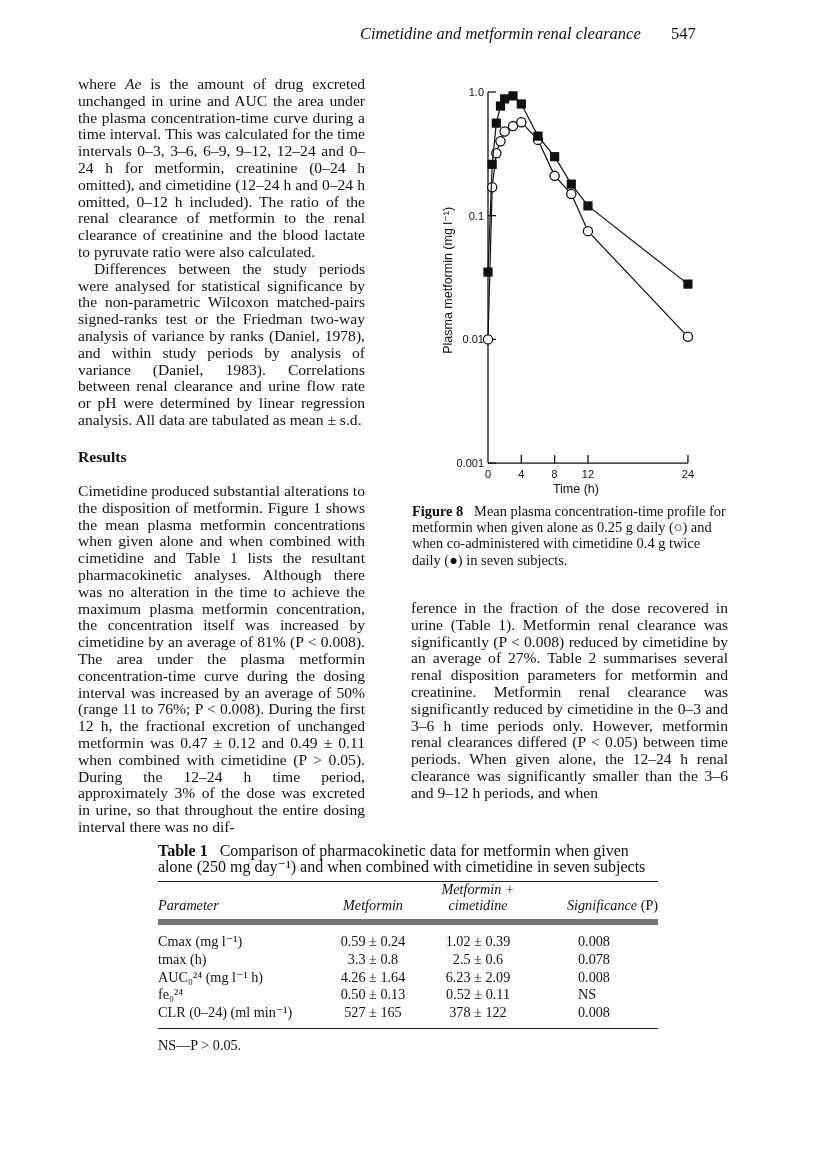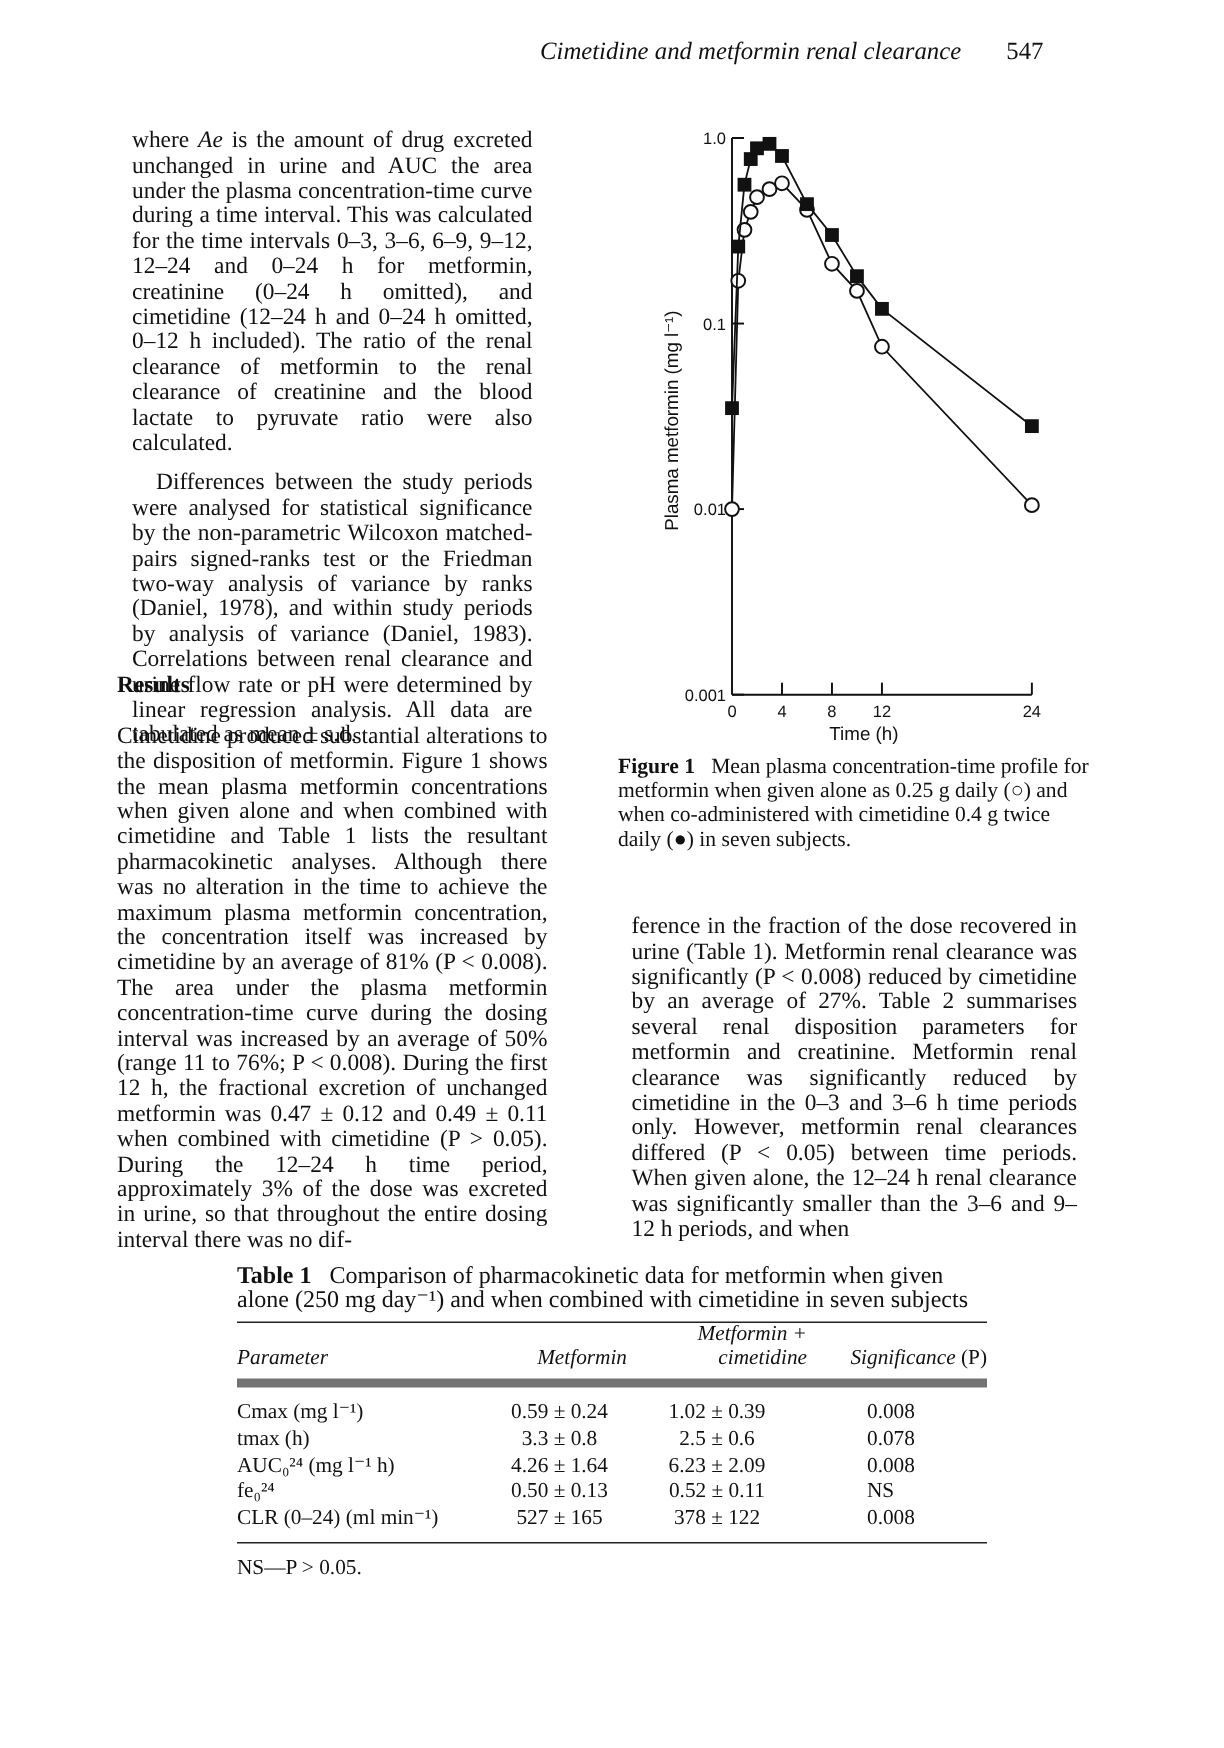--- a/index.html
+++ b/index.html
@@ -3,39 +3,39 @@
 <meta charset="utf-8">
 <style>
   html, body { margin: 0; padding: 0; background: #ffffff; }
   body { width: 816px; height: 1165px; position: relative; overflow: hidden;
          font-family: "Liberation Serif", "DejaVu Serif", serif; color: #111; }
   .running-head { position: absolute; top: 24px; left: 360px; width: 400px; 
                   font-size: 16.5px; }
   .running-head .title { font-style: italic; }
   .running-head .page { margin-left: 26px; }
   .col { position: absolute; font-size: 15.6px; line-height: 16.8px; text-align: justify; }
-  .col p { margin: 10px; }
+  .col p { margin: 0; }
   .col p.indent { text-indent: 16px; }
   .left-col { left: 78px; top: 76px; width: 287px; }
   .right-col { left: 411px; top: 600px; width: 317px; }
   .section-head { position: absolute; left: 78px; top: 448px; font-weight: bold; font-size: 15.6px; }
   .results-text { position: absolute; left: 78px; top: 483px; width: 287px; font-size: 15.6px; line-height: 16.8px; text-align: justify; }
   .results-text p { margin: 0; }
   .figure { position: absolute; left: 412px; top: 78px; width: 320px; height: 430px; }
   .fig-caption { position: absolute; left: 412px; top: 503px; width: 318px; font-size: 14.4px; line-height: 16.2px; }
   .fig-caption b { font-weight: bold; }
   .table-wrap { position: absolute; left: 158px; top: 843px; width: 500px; }
   .table-caption { font-size: 16px; line-height: 16px; }
   .table-caption b { font-weight: bold; }
   .rule-thick { border-top: 1.5px solid #222; margin-top: 6px; }
   .rule-thin { border-top: 1px solid #222; }
   table { width: 100%; border-collapse: collapse; font-size: 14.2px; }
   th { font-weight: normal; font-style: italic; padding: 0; vertical-align: bottom; line-height: 15.5px; }
   th.param { text-align: left; padding-bottom: 6px; }
-  th.c { text-align: right; padding-bottom: 6px; }
+  th.c { text-align: center; padding-bottom: 6px; }
   th.sig { text-align: right; padding-bottom: 6px; }
   th.sig .up { font-style: normal; }
   td { padding: 0; line-height: 17.8px; }
   td.param { text-align: left; }
   td.c { text-align: center; }
   td.sig { text-align: left; padding-left: 40px; }
   tbody tr:first-child td { padding-top: 8px; }
   tbody tr:last-child td { padding-bottom: 6px; }
   .footnote { font-size: 14.2px; margin-top: 8px; }
   .ital { font-style: italic; }
@@ -112,21 +112,21 @@
         <rect x="121.38000000000001" y="53.50490391865861" width="9.2" height="9.2" fill="#111"></rect>
         <rect x="138.04" y="74.08010079117777" width="9.2" height="9.2" fill="#111"></rect>
         <rect x="154.70000000000002" y="101.52279111872106" width="9.2" height="9.2" fill="#111"></rect>
         <rect x="171.36" y="123.30527986390882" width="9.2" height="9.2" fill="#111"></rect>
         <rect x="271.32" y="201.4865515229675" width="9.2" height="9.2" fill="#111"></rect>
       </g>
     </svg>
 </div>
 
 <div class="fig-caption">
-  <b>Figure 1</b>&nbsp;&nbsp;&nbsp;<span>Mean plasma concentration-time profile for metformin when given alone as 0.25 g daily (○) and when co-administered with cimetidine 0.4 g twice daily (●) in seven subjects.</span>
+  <b>Figure 8</b>&nbsp;&nbsp;&nbsp;<span>Mean plasma concentration-time profile for metformin when given alone as 0.25 g daily (○) and when co-administered with cimetidine 0.4 g twice daily (●) in seven subjects.</span>
 </div>
 
 <div class="col right-col">
   <p>ference in the fraction of the dose recovered in urine (Table 1). Metformin renal clearance was significantly (P &lt; 0.008) reduced by cimetidine by an average of 27%. Table 2 summarises several renal disposition parameters for metformin and creatinine. Metformin renal clearance was significantly reduced by cimetidine in the 0–3 and 3–6 h time periods only. However, metformin renal clearances differed (P &lt; 0.05) between time periods. When given alone, the 12–24 h renal clearance was significantly smaller than the 3–6 and 9–12 h periods, and when</p>
 </div>
 
 <div class="table-wrap">
   <div class="table-caption">
     <b>Table 1</b>&nbsp;&nbsp;&nbsp;<span>Comparison of pharmacokinetic data for metformin when given alone (250 mg day⁻¹) and when combined with cimetidine in seven subjects</span>
   </div>

